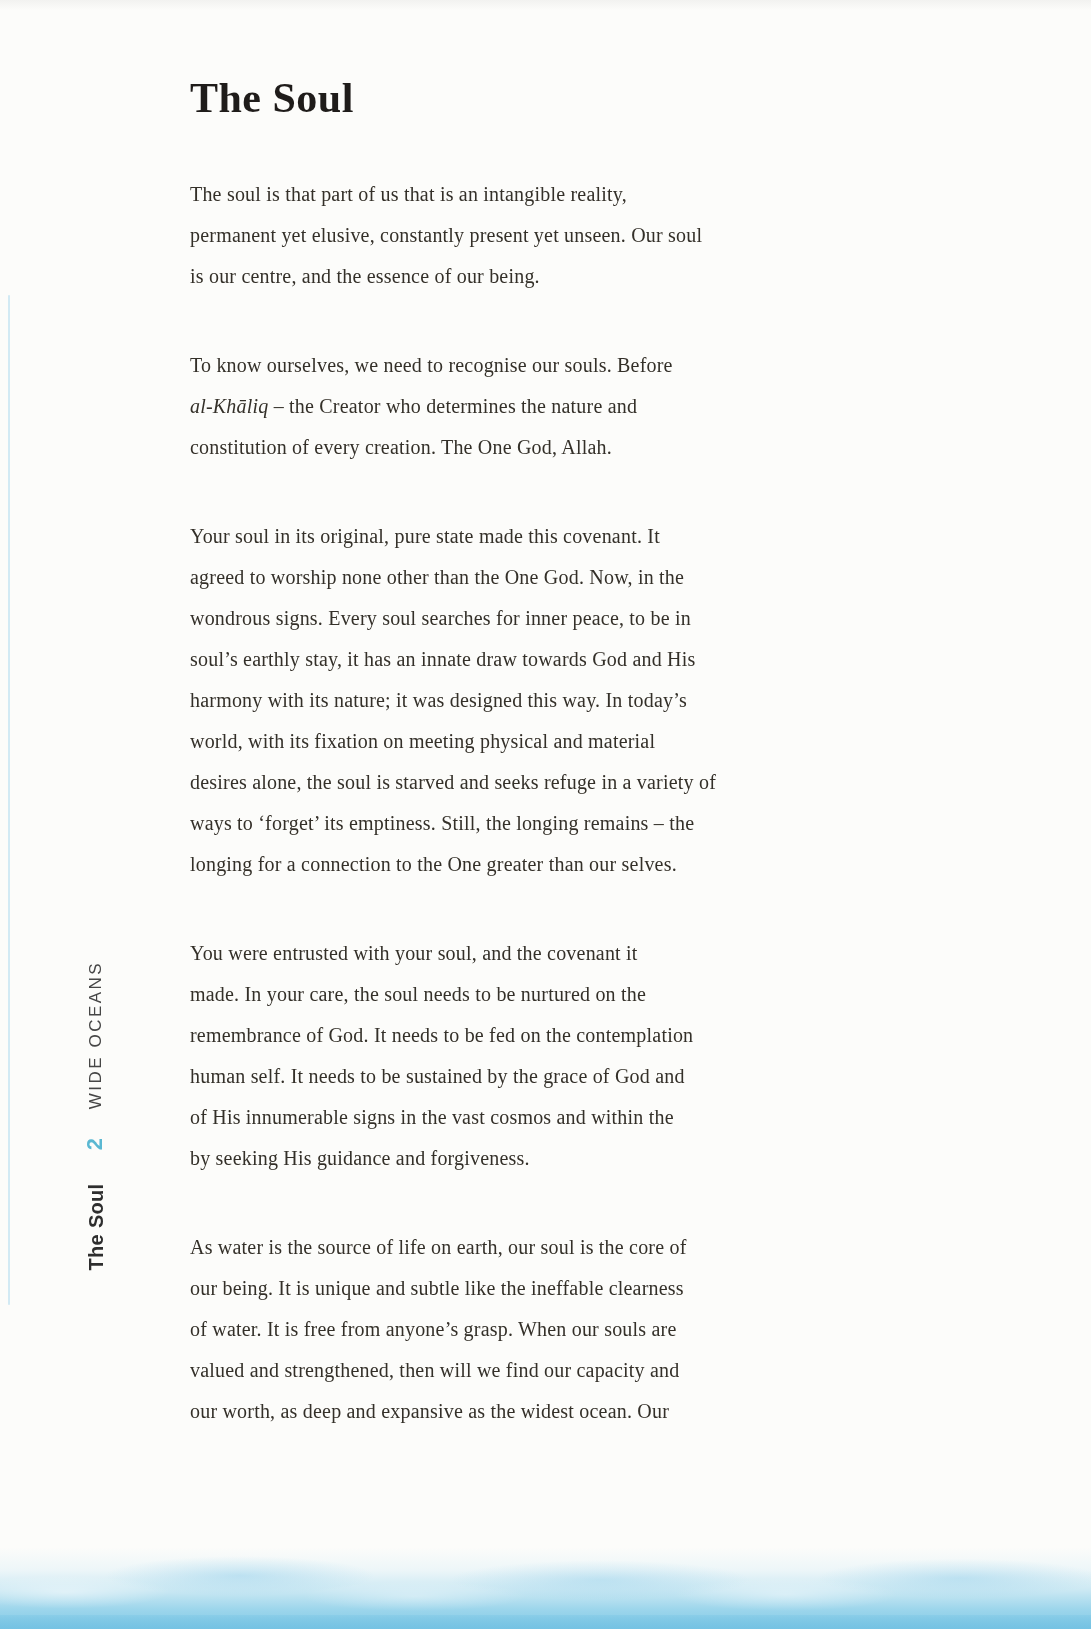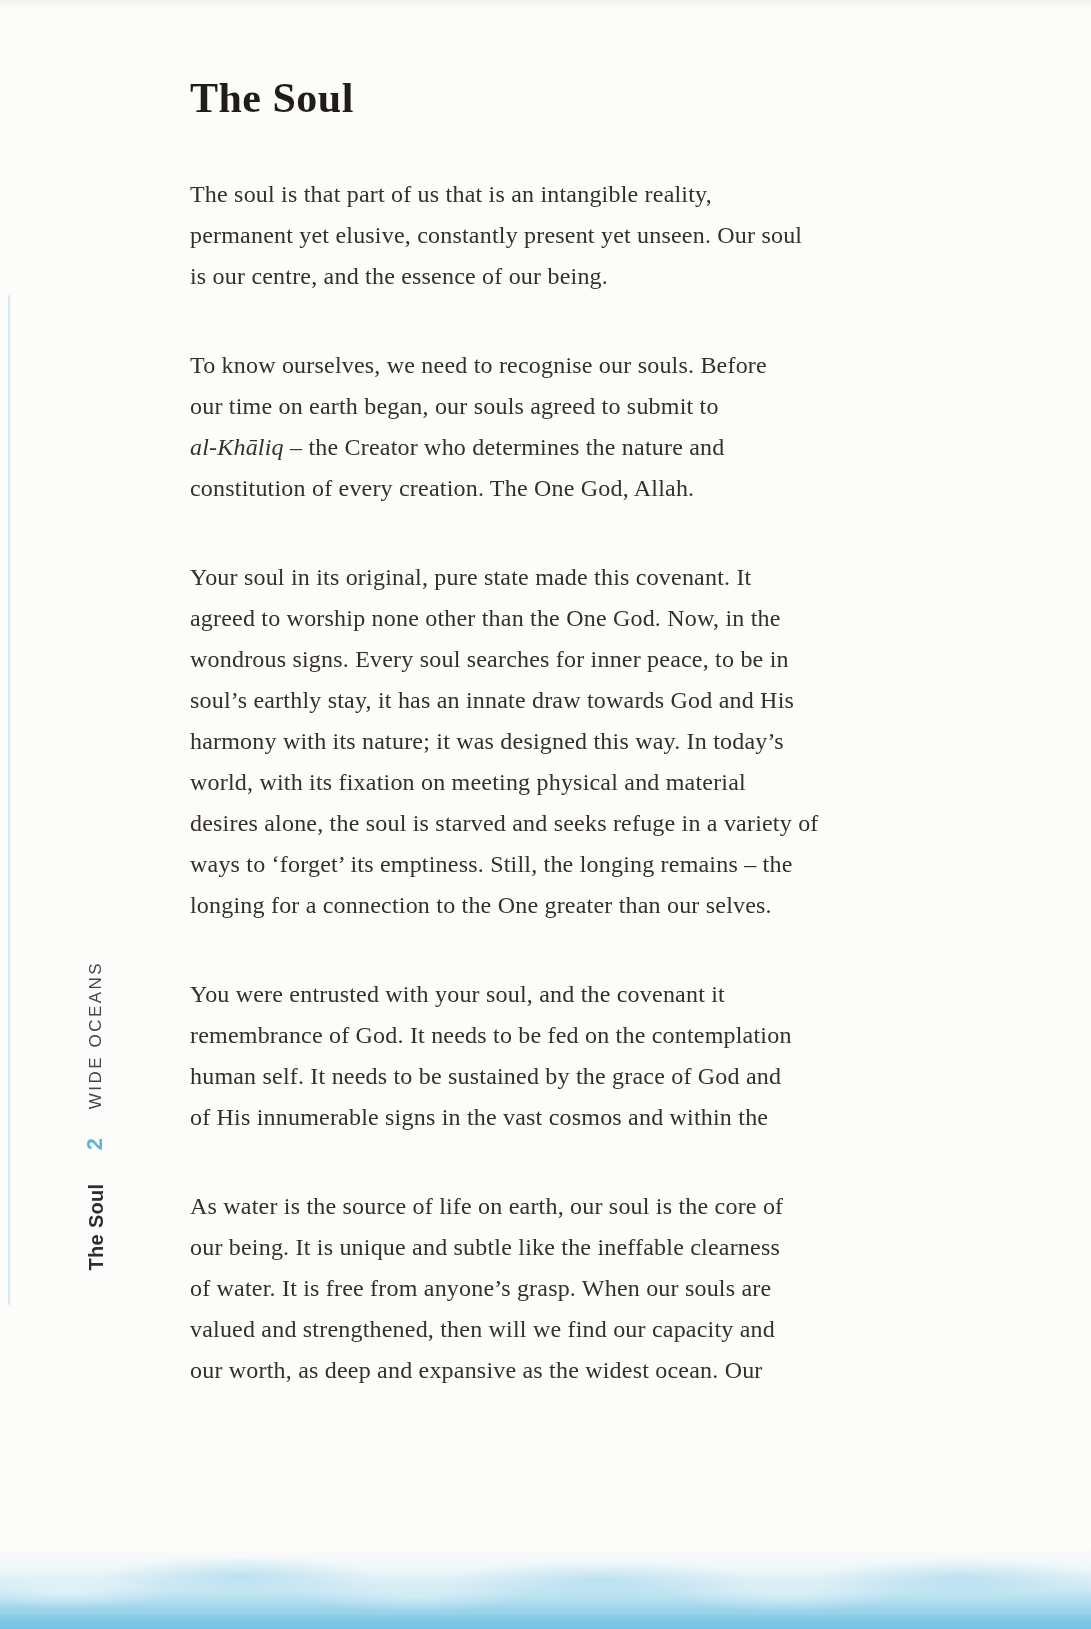--- a/index.html
+++ b/index.html
@@ -40,21 +40,21 @@
   .chapter-heading {
     margin: 0 0 48px 0;
     font-size: 42px;
     line-height: 56px;
     font-weight: 700;
     letter-spacing: 0.5px;
     color: #1f1c1a;
   }
   .body-para {
     margin: 0 0 48px 0;
-    font-size: 24px;
+    font-size: 20px;
     line-height: 41px;
     font-weight: 400;
     color: #343029;
     letter-spacing: 0.2px;
   }
   .body-para .line {
     display: block;
     white-space: pre;
   }
   .body-para .italic {
@@ -133,40 +133,41 @@
   <main class="content">
     <h1 class="chapter-heading">The Soul</h1>
     <div class="paragraphs">
         <p class="body-para" style="color: rgb(52, 48, 41);">
           <span class="line"><span>The soul is that part of us that is an intangible reality,</span></span>
           <span class="line"><span>permanent yet elusive, constantly present yet unseen. Our soul</span></span>
           <span class="line"><span>is our centre, and the essence of our being.</span></span>
         </p>
         <p class="body-para" style="color: rgb(52, 48, 41);">
           <span class="line"><span>To know ourselves, we need to recognise our souls. Before</span></span>
-          <span class="line"><span>our time on earth began, our souls agreed to submit to</span></span>
           <span class="line"><span class="italic">al-Khāliq</span><span> – the Creator who determines the nature and</span></span>
           <span class="line"><span>constitution of every creation. The One God, Allah.</span></span>
         </p>
         <p class="body-para" style="color: rgb(52, 48, 41); margin-top: 41px;">
           <span class="line"><span>Your soul in its original, pure state made this covenant. It</span></span>
           <span class="line"><span>agreed to worship none other than the One God. Now, in the</span></span>
           <span class="line"><span>wondrous signs. Every soul searches for inner peace, to be in</span></span>
           <span class="line"><span>soul’s earthly stay, it has an innate draw towards God and His</span></span>
           <span class="line"><span>harmony with its nature; it was designed this way. In today’s</span></span>
           <span class="line"><span>world, with its fixation on meeting physical and material</span></span>
           <span class="line"><span>desires alone, the soul is starved and seeks refuge in a variety of</span></span>
           <span class="line"><span>ways to ‘forget’ its emptiness. Still, the longing remains – the</span></span>
           <span class="line"><span>longing for a connection to the One greater than our selves.</span></span>
         </p>
         <p class="body-para" style="color: rgb(52, 48, 41);">
           <span class="line"><span>You were entrusted with your soul, and the covenant it</span></span>
+          <span class="line"><span>made. In your care, the soul needs to be nurtured on the</span></span>
           <span class="line"><span>remembrance of God. It needs to be fed on the contemplation</span></span>
           <span class="line"><span>human self. It needs to be sustained by the grace of God and</span></span>
           <span class="line"><span>of His innumerable signs in the vast cosmos and within the</span></span>
+          <span class="line"><span>by seeking His guidance and forgiveness.</span></span>
         </p>
         <p class="body-para" style="color: rgb(52, 48, 41);">
           <span class="line"><span>As water is the source of life on earth, our soul is the core of</span></span>
           <span class="line"><span>our being. It is unique and subtle like the ineffable clearness</span></span>
           <span class="line"><span>of water. It is free from anyone’s grasp. When our souls are</span></span>
           <span class="line"><span>valued and strengthened, then will we find our capacity and</span></span>
           <span class="line"><span>our worth, as deep and expansive as the widest ocean. Our</span></span>
         </p>
       </div>
   </main>

